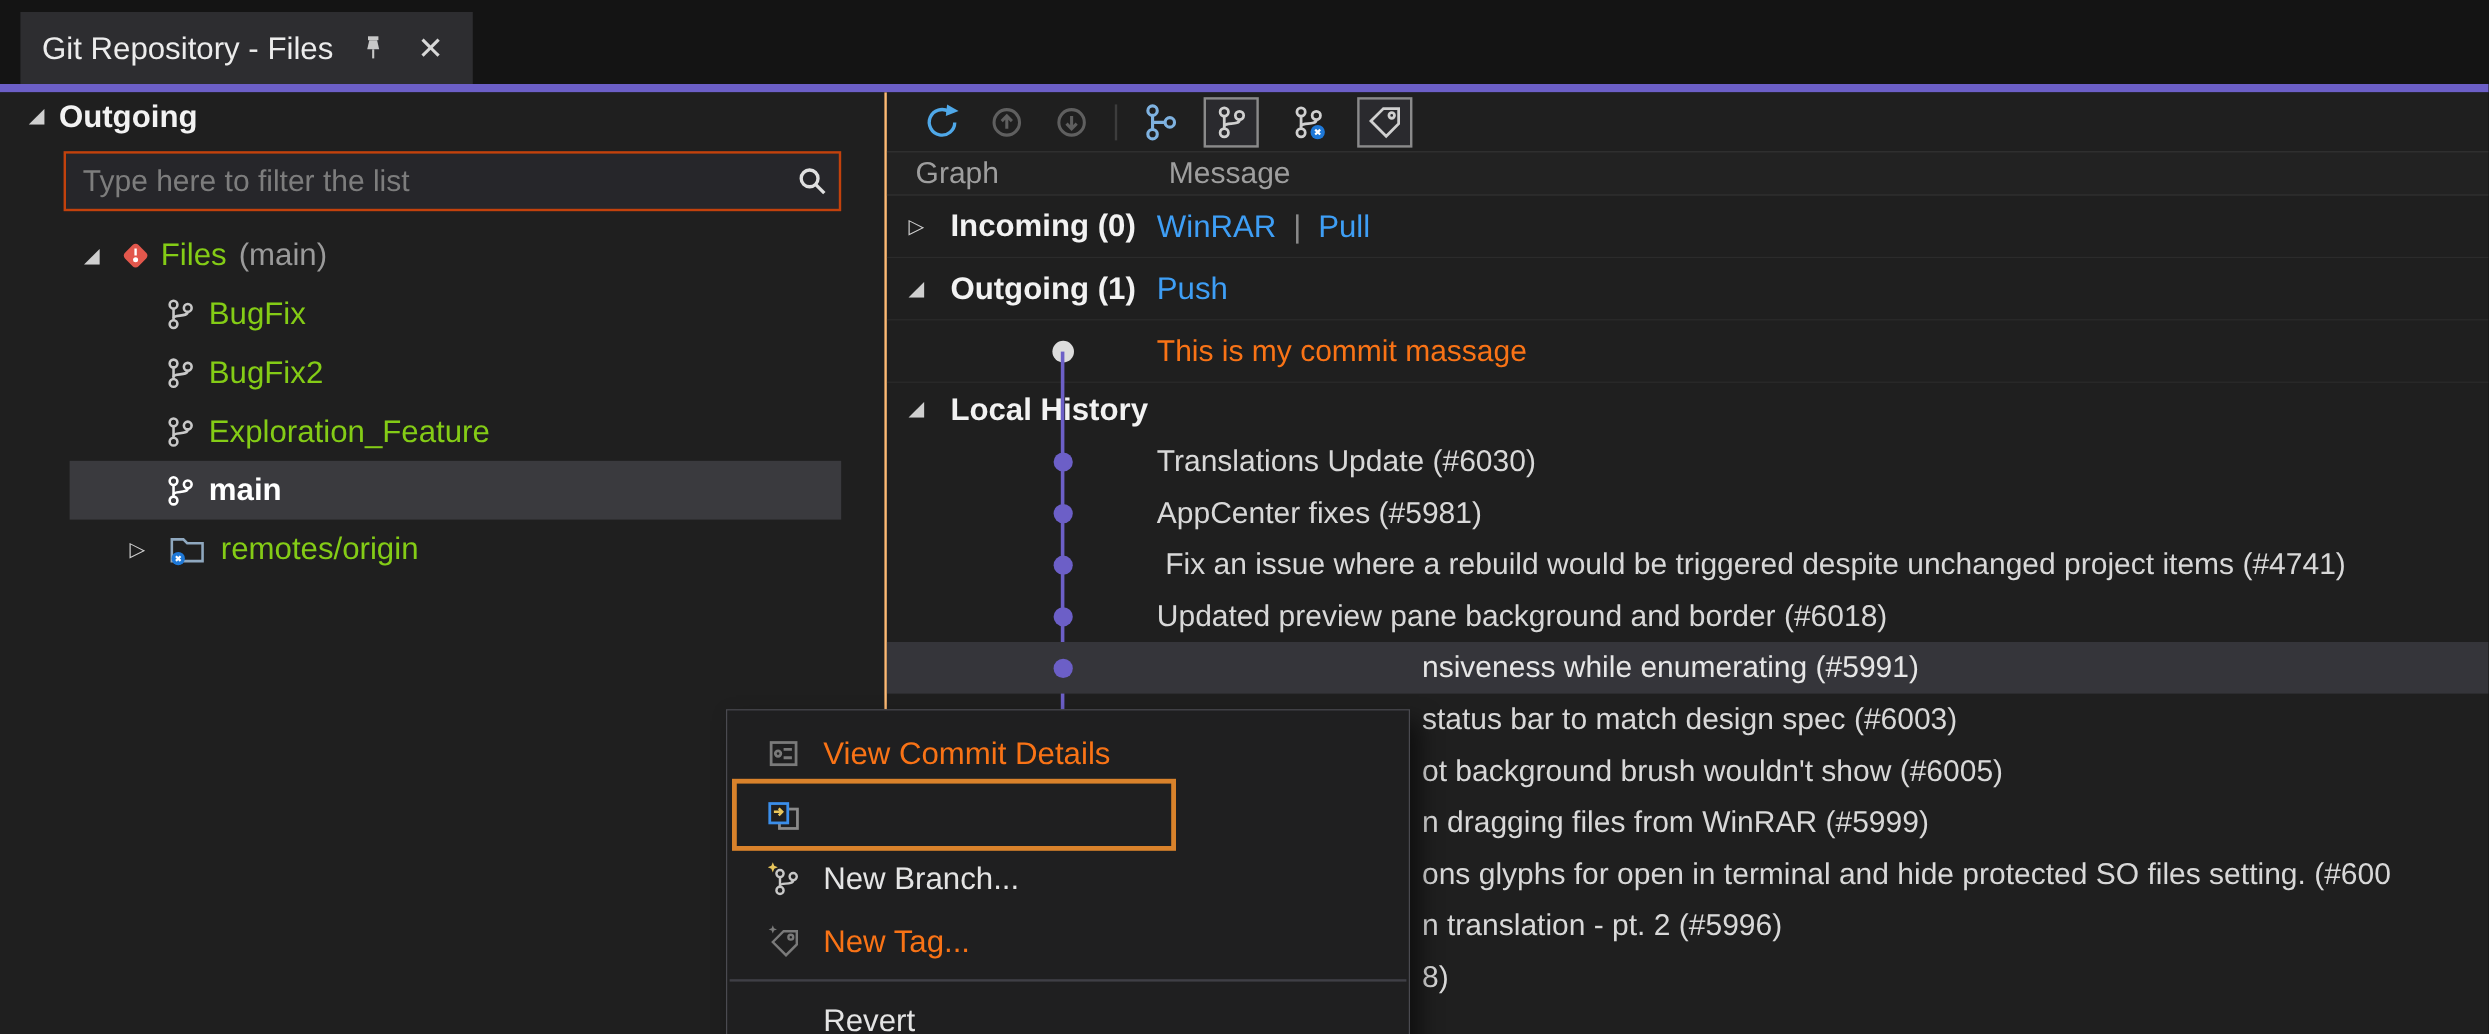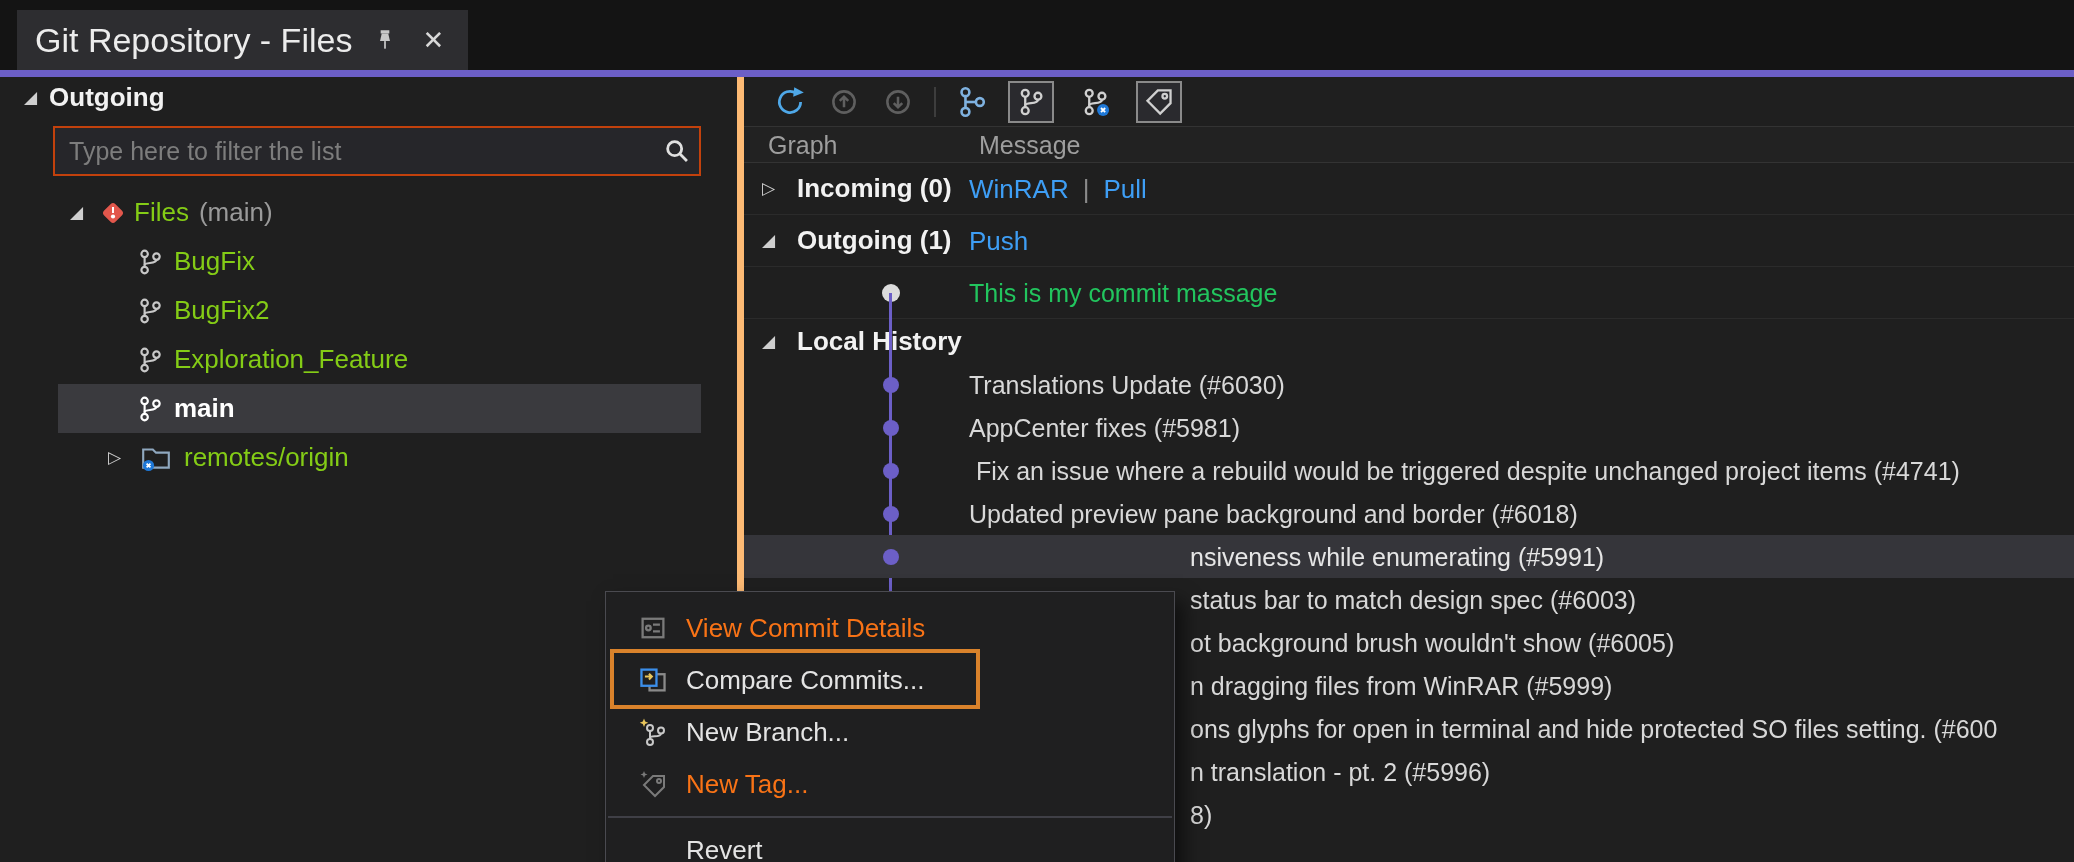--- a/index.html
+++ b/index.html
@@ -4,21 +4,21 @@
 <style>
   * { margin:0; padding:0; box-sizing:border-box; }
   html,body { width:2074px; height:862px; background:#161616; overflow:hidden;
     font-family:"Liberation Sans","DejaVu Sans",sans-serif; }
   .screen { position:relative; width:2074px; height:862px; overflow:hidden; background:#161616; }
 
   
   .tabstrip { position:absolute; left:0; top:0; width:2074px; height:70px; background:#141414; }
   .tab { position:absolute; left:17px; top:10px; height:60px; background:#2D2D30;
          display:flex; align-items:center; padding:0 20px 0 18px; gap:18px; cursor:pointer; }
-  .tab-title { font-size:34px; color:#ECECEC; white-space:nowrap; }
+  .tab-title { font-size:26px; color:#ECECEC; white-space:nowrap; }
   .tab-ico { display:flex; align-items:center; justify-content:center; width:30px; height:30px; }
   .tab-close { font-size:26px; color:#D8D8D8; line-height:30px; }
   .accent { position:absolute; left:0; top:70px; width:2074px; height:7px; background:var(--accent,#6C5FC7); }
 
   
   .left { position:absolute; left:0; top:77px; width:737px; height:785px; background:#1F1F1F; }
   .sect-head { position:absolute; left:24px; top:2px; height:36px; display:flex; align-items:center; gap:12px; }
   .exp { font-size:17px; color:#CFCFCF; }
   .sect-title { font-size:26px; font-weight:bold; color:#F2F2F2; }
   .searchbox { position:absolute; left:53px; top:49px; width:648px; height:50px;
@@ -34,38 +34,38 @@
   .t-repo { padding-left:12px; } .t-repo .exp { width:28px; } .t-repo .nico { width:36px; }
   .t-branch { padding-left:78px; } .t-branch .nico { width:38px; }
   .t-remote { padding-left:50px; } .t-remote .exp { width:32px; } .t-remote .nico { width:44px; }
   .trow.sel { background:#3A3A3E; }
   .trow.sel .lbl { font-weight:bold; color:#FFF; }
   .suffix { font-size:26px; color:#9A9A9A; margin-left:10px; }
   .nico { display:flex; align-items:center; }
 
   
   .right { position:absolute; left:737px; top:77px; width:1337px; height:785px; background:#1F1F1F;
-           border-left:7px solid #fdba74; overflow:hidden; }
+           border-left:2px solid #fdba74; overflow:hidden; }
   .toolbar { height:49px; display:flex; align-items:center; padding-left:28px; gap:18px; }
   .tbico { width:36px; height:36px; display:flex; align-items:center; justify-content:center; cursor:pointer; }
   .tsep { width:2px; height:30px; background:#3D3D3D; }
   .tbox { width:46px; height:42px; display:flex; align-items:center; justify-content:center; cursor:pointer; }
   .tbox.bordered { border:2px solid #8A8A8A; background:#2A2A2E; }
   .cols { height:37px; position:relative; background:#222; border-top:1px solid #333; border-bottom:1px solid #333; }
   .cols span { position:absolute; top:50%; transform:translateY(-50%); font-size:25px; color:#9E9E9E; }
   .col-graph { left:24px; } .col-msg { left:235px; }
   .srow { height:52px; position:relative; display:flex; align-items:center; border-bottom:1px solid #2B2B2B; }
   .srow .exp { margin-left:18px; width:27px; }
   .srow .stitle { font-size:26px; font-weight:bold; color:#F2F2F2; margin-left:8px; }
   .links { position:absolute; left:225px; top:50%; transform:translateY(-50%); display:flex; gap:14px; font-size:26px; }
   .lnk { color:var(--link,#3E9EF5); cursor:pointer; }
   .pipe { color:#8A8A8A; }
   .row-local { height:44px; border-bottom:none; }
   .row-commit .cmsg { position:absolute; left:225px; top:50%; transform:translateY(-50%);
-                      font-size:25px; color:#22c55e; white-space:pre; }
+                      font-size:25px; color:#f97316; white-space:pre; }
   .wdot { position:absolute; left:138px; top:50%; margin-top:-9px; width:18px; height:18px;
           border-radius:50%; background:#DCDCDC; }
   .gline { position:absolute; left:145px; top:216px; width:3px; height:569px; background:var(--dot,#6C5FC7); }
   .commits { position:relative; }
   .crow { height:43px; position:relative;text-decoration:underline; }
   .crow .dot { position:absolute; left:139px; top:50%; margin-top:-8px; width:16px; height:16px;
                border-radius:50%; background:var(--dot,#6C5FC7); }
   .crow .msg { position:absolute; left:225px; top:50%; transform:translateY(-50%);
                font-size:25px; color:#D8D8D8; white-space:pre; }
   .crow.covered .msg { left:446px; }
@@ -356,21 +356,20 @@
       <span class="ml">View Commit Details</span>
     </div>
     <div class="mitem">
       <span class="mi">
         <svg width="30" height="30" viewBox="0 0 26 26" fill="none">
           <rect x="10" y="8" width="13" height="14" stroke="#8A8A8A" stroke-width="2"></rect>
           <rect x="3" y="4" width="13" height="14" stroke="#3B8EEA" stroke-width="2" fill="#1F1F20"></rect>
           <path d="M6 10 h6 m-2.5 -2.5 L12 10 l-2.5 2.5" stroke="#E8C55B" stroke-width="1.8"></path>
         </svg>
       </span>
-      <span class="ml">Compare Commits...</span>
     </div>
     <div class="mitem">
       <span class="mi">
         <svg width="30" height="30" viewBox="0 0 30 30" fill="none">
           <path d="M6 1.5 l1.2 3 3 1.2 -3 1.2 L6 10 4.8 6.9 1.8 5.7 4.8 4.5 z" fill="#E8C55B"></path>
           <g stroke="#C8C8C8" stroke-width="2">
             <circle cx="12" cy="11" r="3"></circle>
               <circle cx="12" cy="25" r="3"></circle>
               <circle cx="23" cy="13.5" r="3"></circle>
             <path d="M12 14 v8"></path>

